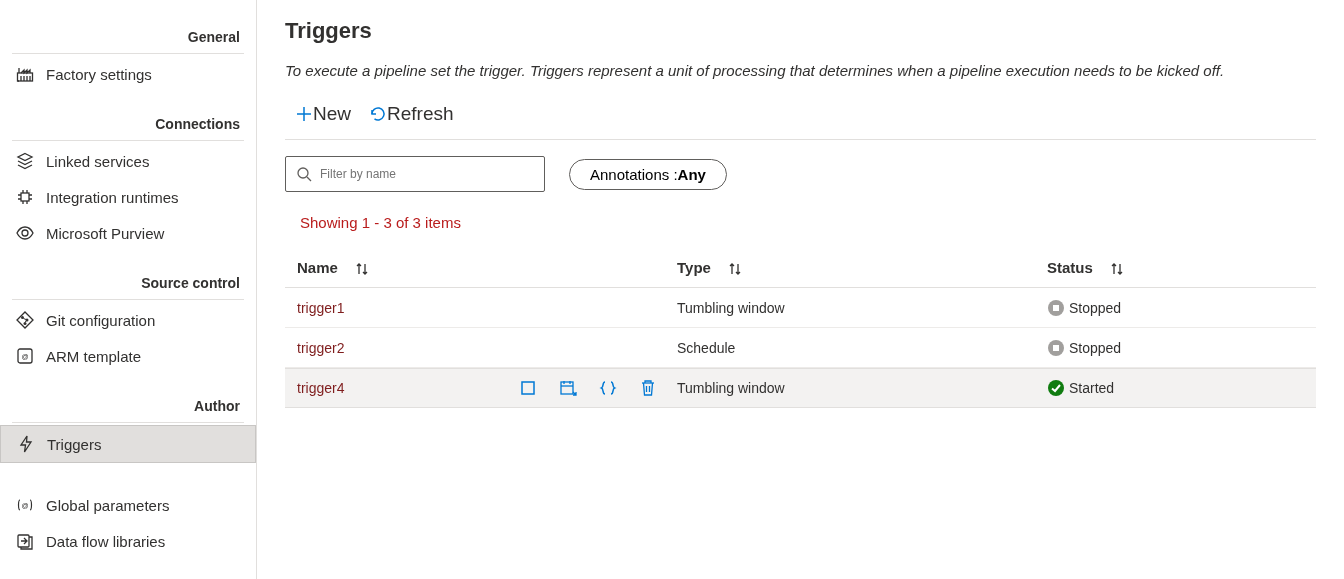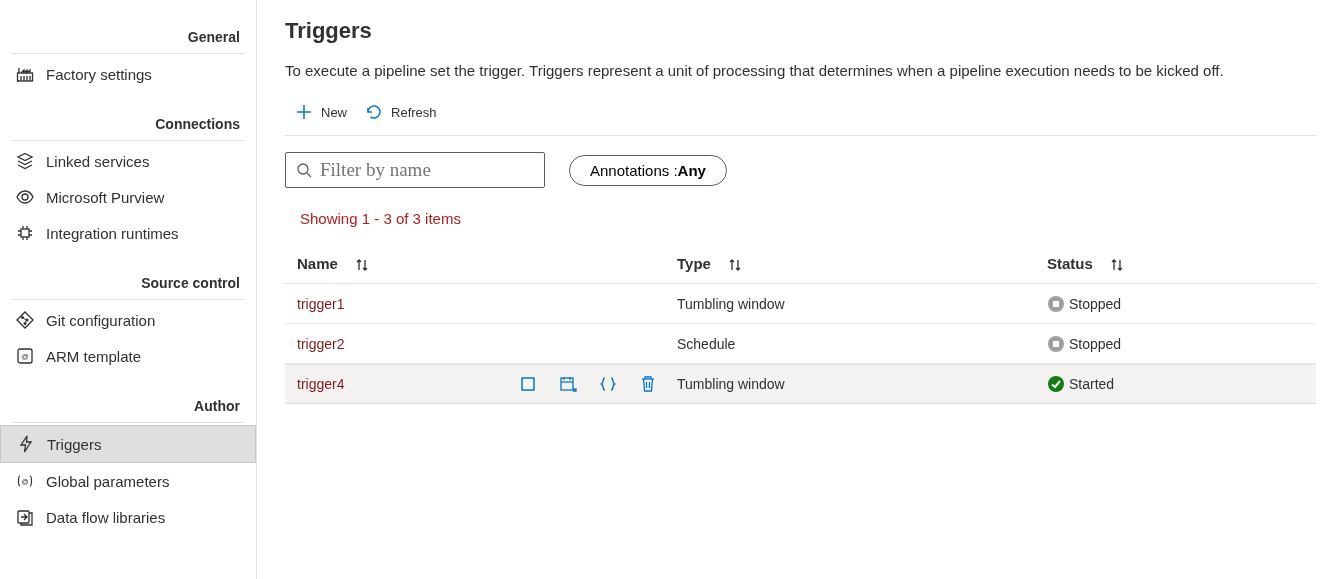--- a/index.html
+++ b/index.html
@@ -70,36 +70,37 @@
     }
     .page-title {
       font-size: 22px;
       font-weight: 600;
       margin-bottom: 18px;
     }
     .page-desc {
       font-size: 15px;
       color: #323130;
       margin-bottom: 16px;
+      font-style: italic;
     }
     .toolbar {
       display: flex;
       align-items: center;
       gap: 18px;
       padding: 8px 0 14px 10px;
       border-bottom: 1px solid #e1dfdd;
     }
     .toolbar-btn {
       display: inline-flex;
       align-items: center;
-      gap: 8px;
+      gap: 0;
       background: none;
       border: none;
       cursor: pointer;
-      font-size: 13px;
+      font-size: 19px;
       color: #323130;
     }
     .toolbar-btn .icon {
       color: #0078d4;
       width: 18px;
       height: 18px;
       display: inline-flex;
       align-items:center;
       justify-content:center;
     }
@@ -118,24 +119,23 @@
       border-radius: 2px;
       display: flex;
       align-items: center;
       padding: 0 10px;
       gap: 8px;
     }
     .search-box input {
       border: none;
       outline: none;
       flex: 1;
-      font-size: 19px;
+      font-size: 12px;
       color: #323130;
       background: transparent;
-      font-family: Liberation Serif, serif;
     }
     .search-icon { color: #605e5c; width:16px;height:16px; }
     .search-icon svg{width:16px;height:16px;}
     .pill {
       border: 1px solid #605e5c;
       border-radius: 18px;
       padding: 6px 20px;
       font-size: 15px;
       cursor: pointer;
       background: #fff;
@@ -252,34 +252,34 @@
             <path d="M9 1.5 L16 5 L9 8.5 L2 5 Z"></path>
             <path d="M2 9 L9 12.5 L16 9"></path>
             <path d="M2 13 L9 16.5 L16 13"></path>
           </svg>
       </span>
       <span>Linked services</span>
     </div>
     <div class="nav-item">
       <span class="icon">
         <svg viewBox="0 0 18 18" fill="none" stroke="currentColor" stroke-width="1.3">
+            <rect x="5" y="5" width="8" height="8"></rect>
+            <path d="M7 5 V2 M11 5 V2 M7 16 V13 M11 16 V13 M5 7 H2 M5 11 H2 M16 7 H13 M16 11 H13"></path>
+          </svg>
+      </span>
+      <span>Integration runtimes</span>
+    </div>
+    <div class="nav-item">
+      <span class="icon">
+        <svg viewBox="0 0 18 18" fill="none" stroke="currentColor" stroke-width="1.3">
             <path d="M9 3 C5 3 2 7 1 9 C2 11 5 15 9 15 C13 15 16 11 17 9 C16 7 13 3 9 3 Z"></path>
             <circle cx="9" cy="9" r="3"></circle>
           </svg>
       </span>
       <span>Microsoft Purview</span>
-    </div>
-    <div class="nav-item">
-      <span class="icon">
-        <svg viewBox="0 0 18 18" fill="none" stroke="currentColor" stroke-width="1.3">
-            <rect x="5" y="5" width="8" height="8"></rect>
-            <path d="M7 5 V2 M11 5 V2 M7 16 V13 M11 16 V13 M5 7 H2 M5 11 H2 M16 7 H13 M16 11 H13"></path>
-          </svg>
-      </span>
-      <span>Integration runtimes</span>
     </div>
   </div>
 
   <div class="section">
     <div class="section-header">Source control</div>
     <div class="nav-item">
       <span class="icon">
         <svg viewBox="0 0 18 18" fill="currentColor">
             <path d="M9 1 L17 9 L9 17 L1 9 Z" fill="none" stroke="currentColor" stroke-width="1.3"></path>
             <circle cx="6.5" cy="6.5" r="1.5"></circle>
@@ -304,21 +304,21 @@
   <div class="section" style="padding:0 0;">
     <div class="section-header" style="margin:0 12px 2px 12px;">Author</div>
     <div class="nav-item active" style="padding-left:16px;">
       <span class="icon">
         <svg viewBox="0 0 18 18" fill="none" stroke="currentColor" stroke-width="1.3">
             <path d="M10 1 L4 10 L8.5 10 L7.5 17 L14 7 L9.5 7 Z"></path>
           </svg>
       </span>
       <span>Triggers</span>
     </div>
-    <div class="nav-item" style="padding-left:16px;">
+    <div class="nav-item" style="padding-left:16px;margin-top:24px;">
       <span class="icon">
         <svg viewBox="0 0 18 18" fill="none" stroke="currentColor" stroke-width="1.2">
             <path d="M4 4 C2 4 2 14 4 14"></path>
             <path d="M14 4 C16 4 16 14 14 14"></path>
             <text x="9" y="12" font-size="7" text-anchor="middle" fill="currentColor" stroke="none" font-family="sans-serif">@</text>
           </svg>
       </span>
       <span>Global parameters</span>
     </div>
     <div class="nav-item" style="padding-left:16px;">

